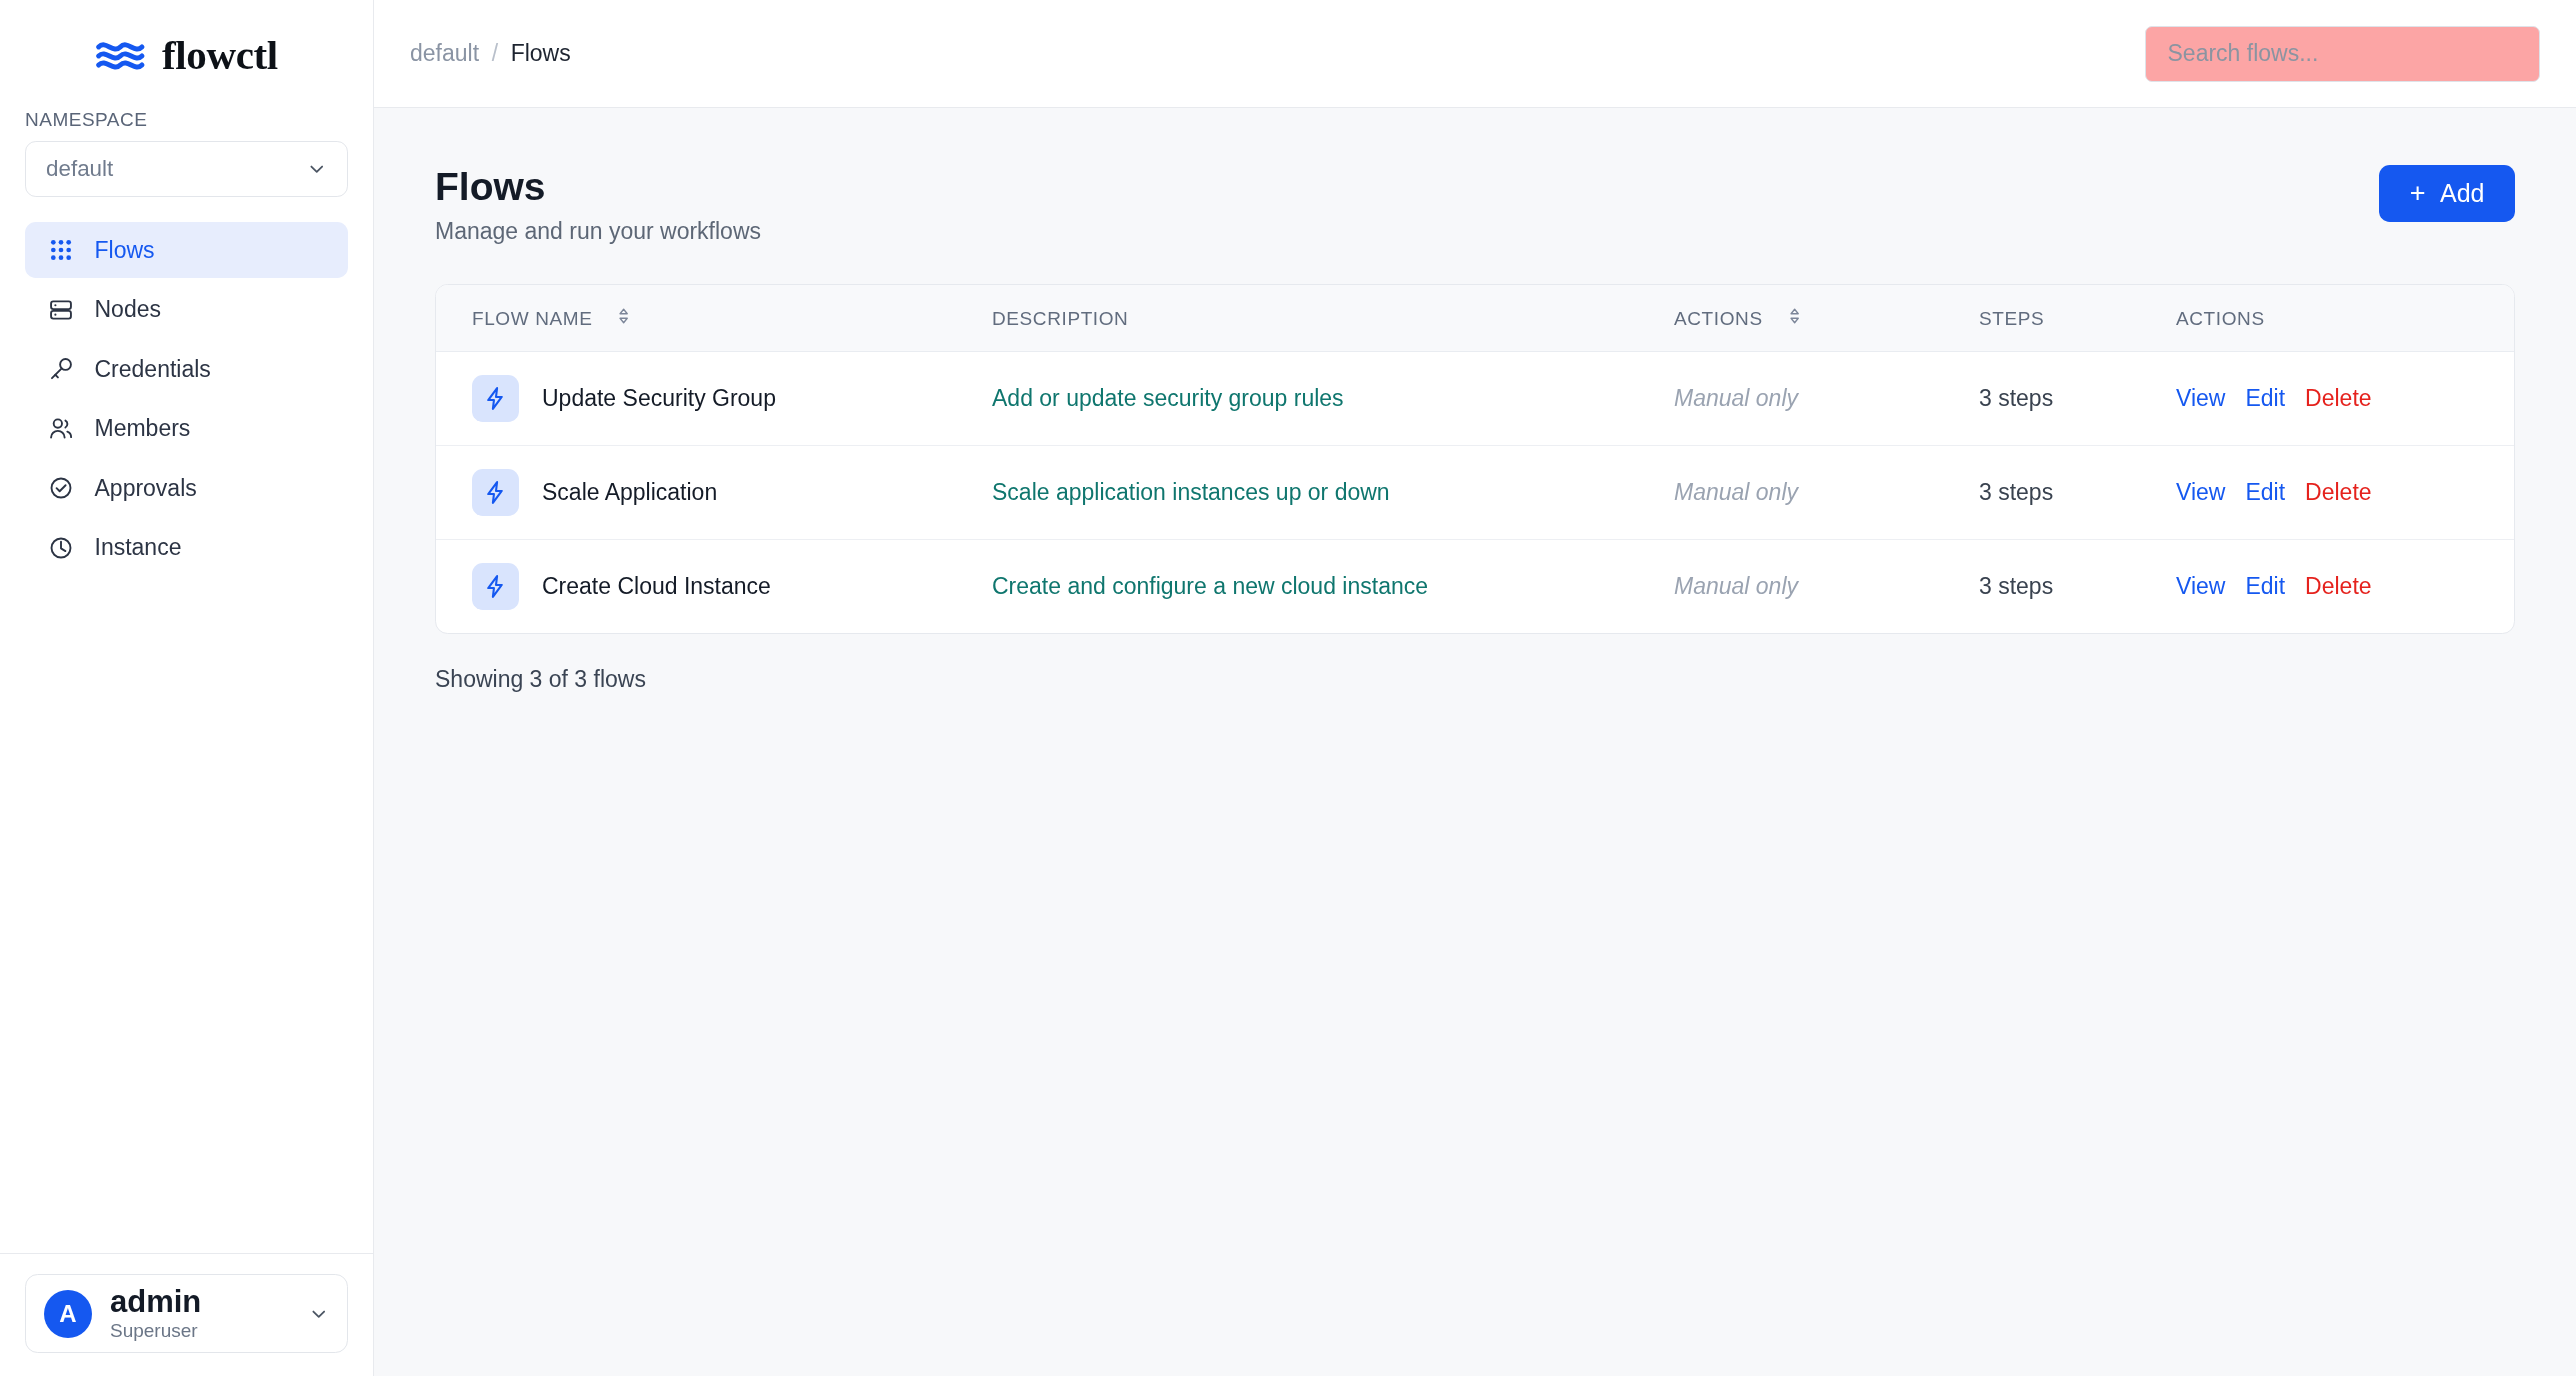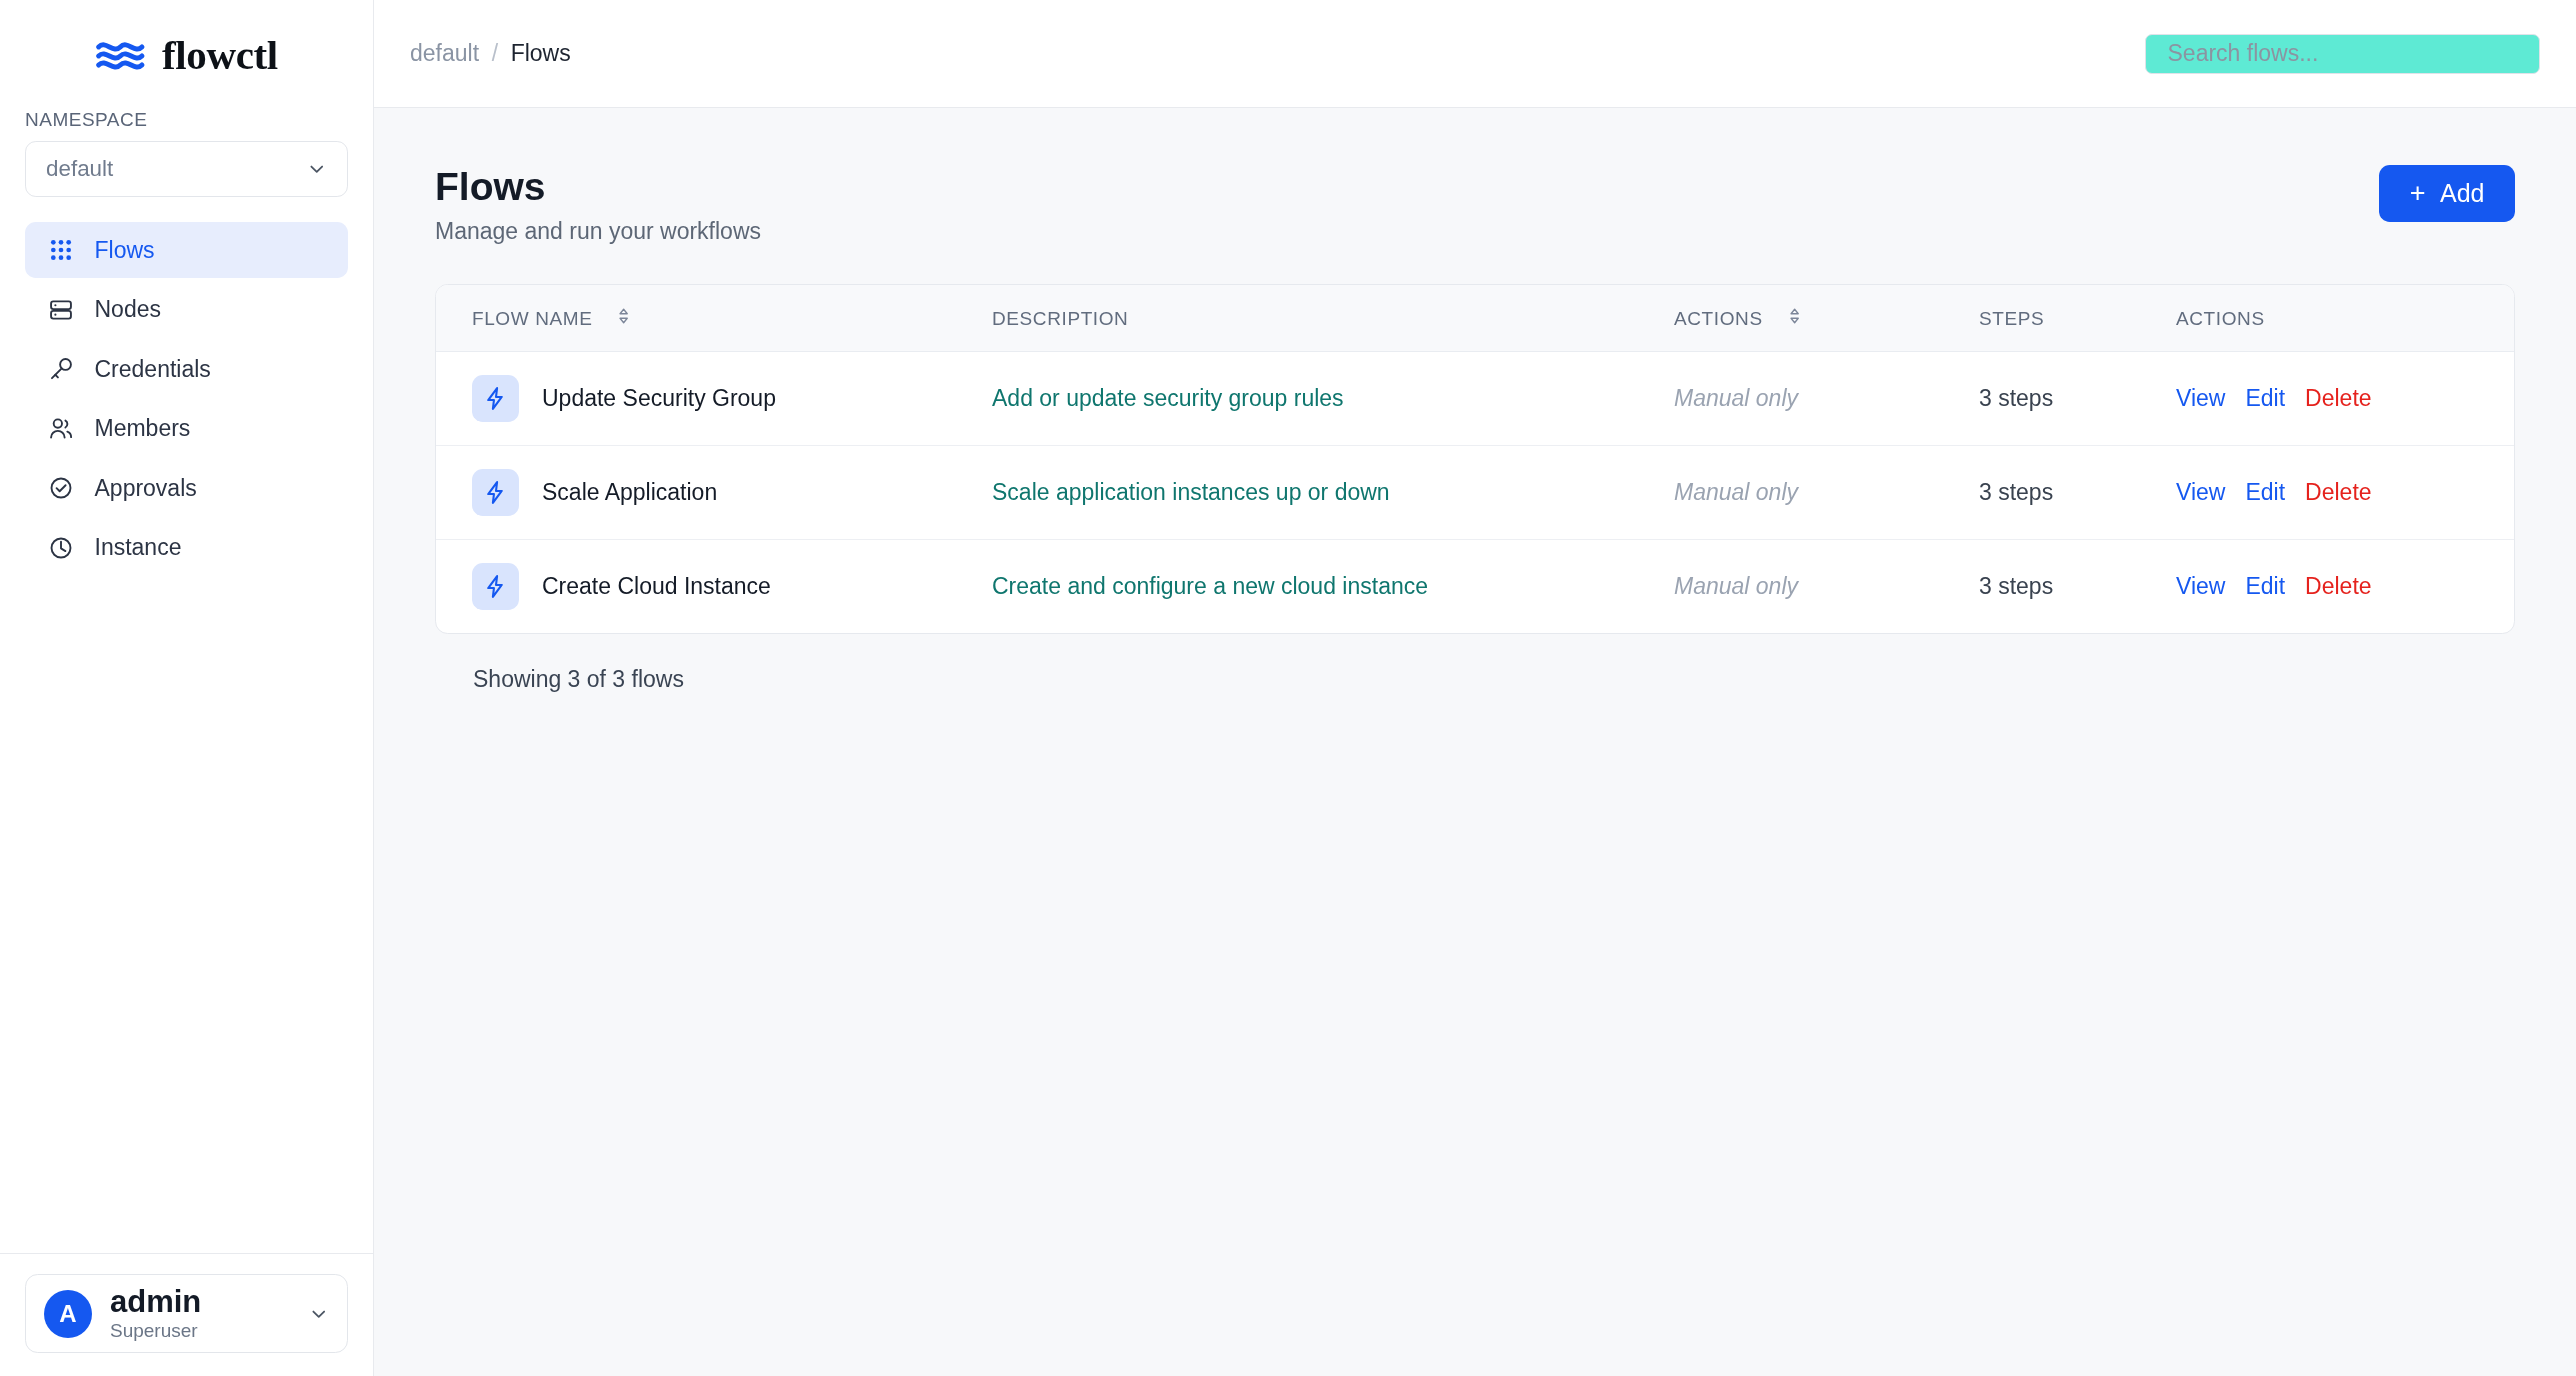--- a/index.html
+++ b/index.html
@@ -92,23 +92,23 @@
     height: 108px; background: #fff;
     border-bottom: 1.8px solid #e8eaee;
     display: flex; align-items: center; justify-content: space-between;
     padding: 0 36px 0 36px; flex-shrink: 0;
   }
   .breadcrumb { display: flex; align-items: center; gap: 12.6px; font-size: 23px; }
   .crumb-muted { color: #8a94a4; cursor: pointer; }
   .crumb-sep { color: #b9c0cb; }
   .crumb-current { color: #1d2430; }
   .search-input {
-    width: 395px; height: 40px;
+    width: 395px; height: 56px;
     border: 1.8px solid #dfe3e9; border-radius: 7px;
-    background: #5eead4; padding: 0 21.5px;
+    background: #fca5a5; padding: 0 21.5px;
     font-size: 23px; color: #2c3444;
     font-family: "Liberation Sans", sans-serif; outline: none;
   }
   .search-input::placeholder { color: #8b94a1; }
 
   .content {
     flex: 1 1 auto; background: #f7f8fa;
     padding: 57px 61px 0 61px; overflow: hidden;
   }
   .page-head {
@@ -156,21 +156,21 @@
     flex-shrink: 0;
   }
   .bolt-badge svg { width: 25px; height: 25px; display: block; }
   .flow-name { font-size: 23px; color: #141b27; }
   .desc-text { font-size: 23px; color: #0f766e; }
   .sched-text { font-size: 23px; color: #9aa3b1; font-style: italic; }
   .steps-text { font-size: 23px; color: #39424f; }
   .actions-cell { display: flex; align-items: center; gap: 20px; }
   .link-view, .link-edit { color: #1558f0; font-size: 23px; cursor: pointer; }
   .link-delete { color: #e5221d; font-size: 23px; cursor: pointer; }
-  .table-footer { margin-top: 32px; font-size: 23px; color: #3a4453; margin-left: 38px; }
+  .table-footer { margin-top: 32px; font-size: 23px; color: #3a4453; }
 </style>
 </head>
 <body>
 
 <div class="app">
 
   <aside class="sidebar">
 
     <div class="brand">
       <span class="brand-wave">

